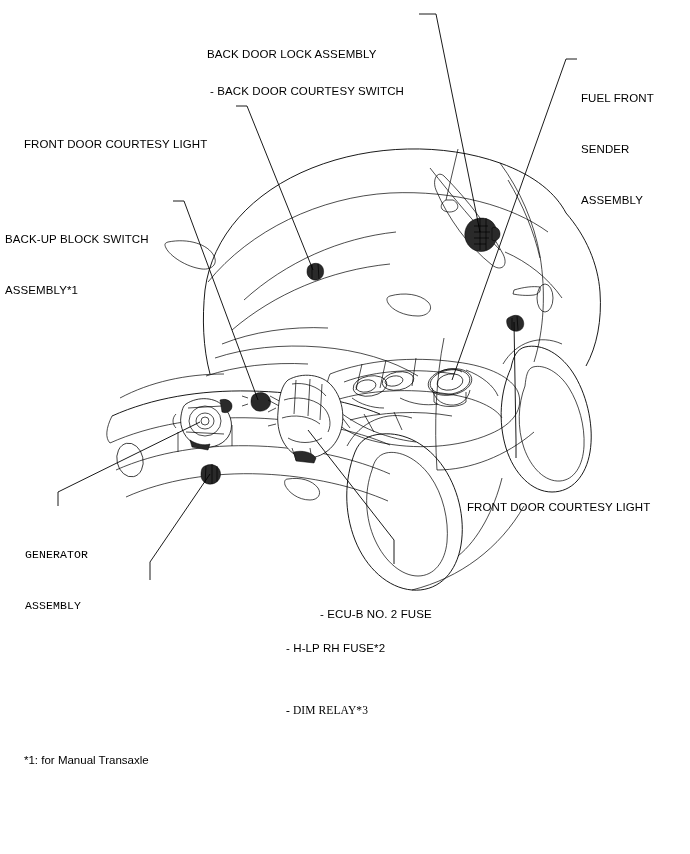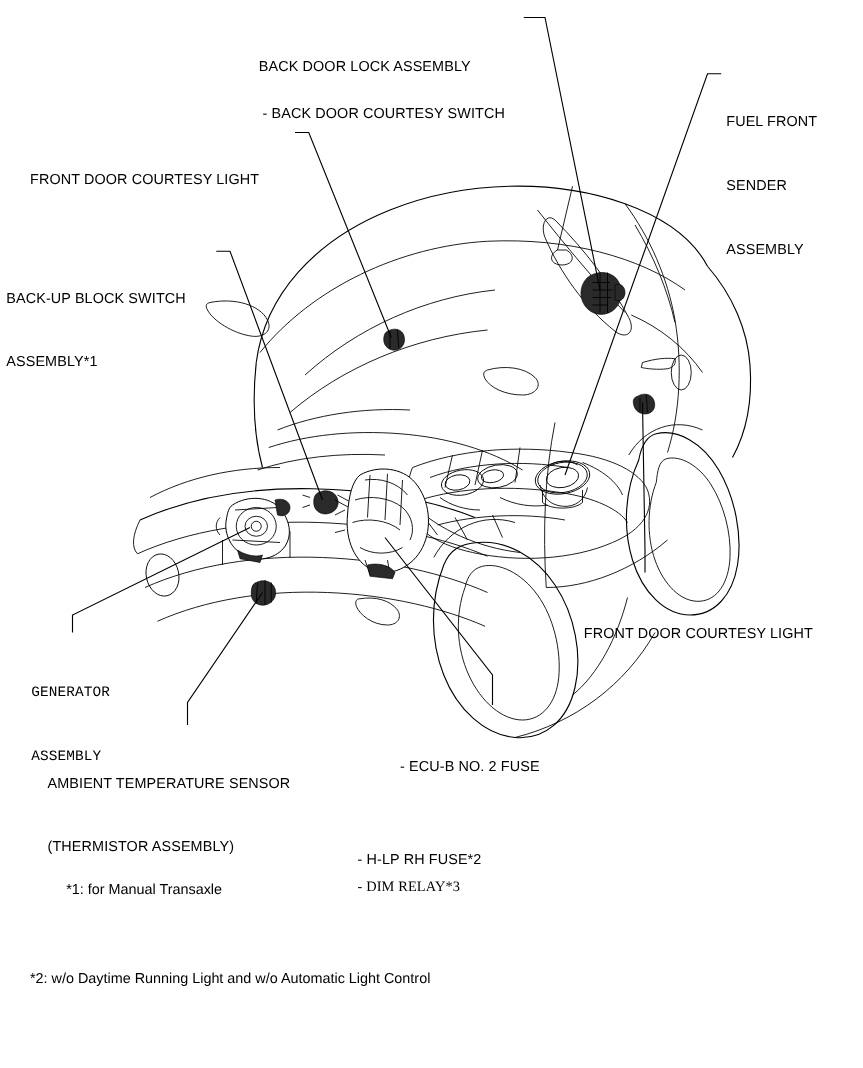--- a/index.html
+++ b/index.html
@@ -259,25 +259,20 @@
 
   <div class="lbl" style="left:467px; top:465px;">
     <div>FRONT DOOR COURTESY LIGHT</div>
   </div>
 
   <div class="lbl" style="left:25px; top:512px;font-family:Liberation Mono, monospace;">
     <div>GENERATOR</div>
     <div>ASSEMBLY</div>
   </div>
 
-  <div class="lbl" style="left:38px; top:585px;">
-    <div>AMBIENT TEMPERATURE SENSOR</div>
-    <div>(THERMISTOR ASSEMBLY)</div>
-  </div>
 
   <div class="lbl" style="left:286px; top:606px;margin-left:34px;">- ECU-B NO. 2 FUSE</div>
-  <div class="lbl" style="left:286px; top:640px;margin-top:40px;">- H-LP RH FUSE*2</div>
+  <div class="lbl" style="left:286px; top:640px;">- H-LP RH FUSE*2</div>
   <div class="lbl" style="left:286px; top:702px;font-family:Liberation Serif, serif;">- DIM RELAY*3</div>
 
-  <div class="note" style="left:24px; top:704px;margin-left:29px;">*1: for Manual Transaxle</div>
-  <div class="note" style="left:24px; top:775px;">*2: w/o Daytime Running Light and w/o Automatic Light Control</div>
+  <div class="note" style="left:24px; top:752px;">*1: for Manual Transaxle</div>
 
 </div>
 
 </body></html>

